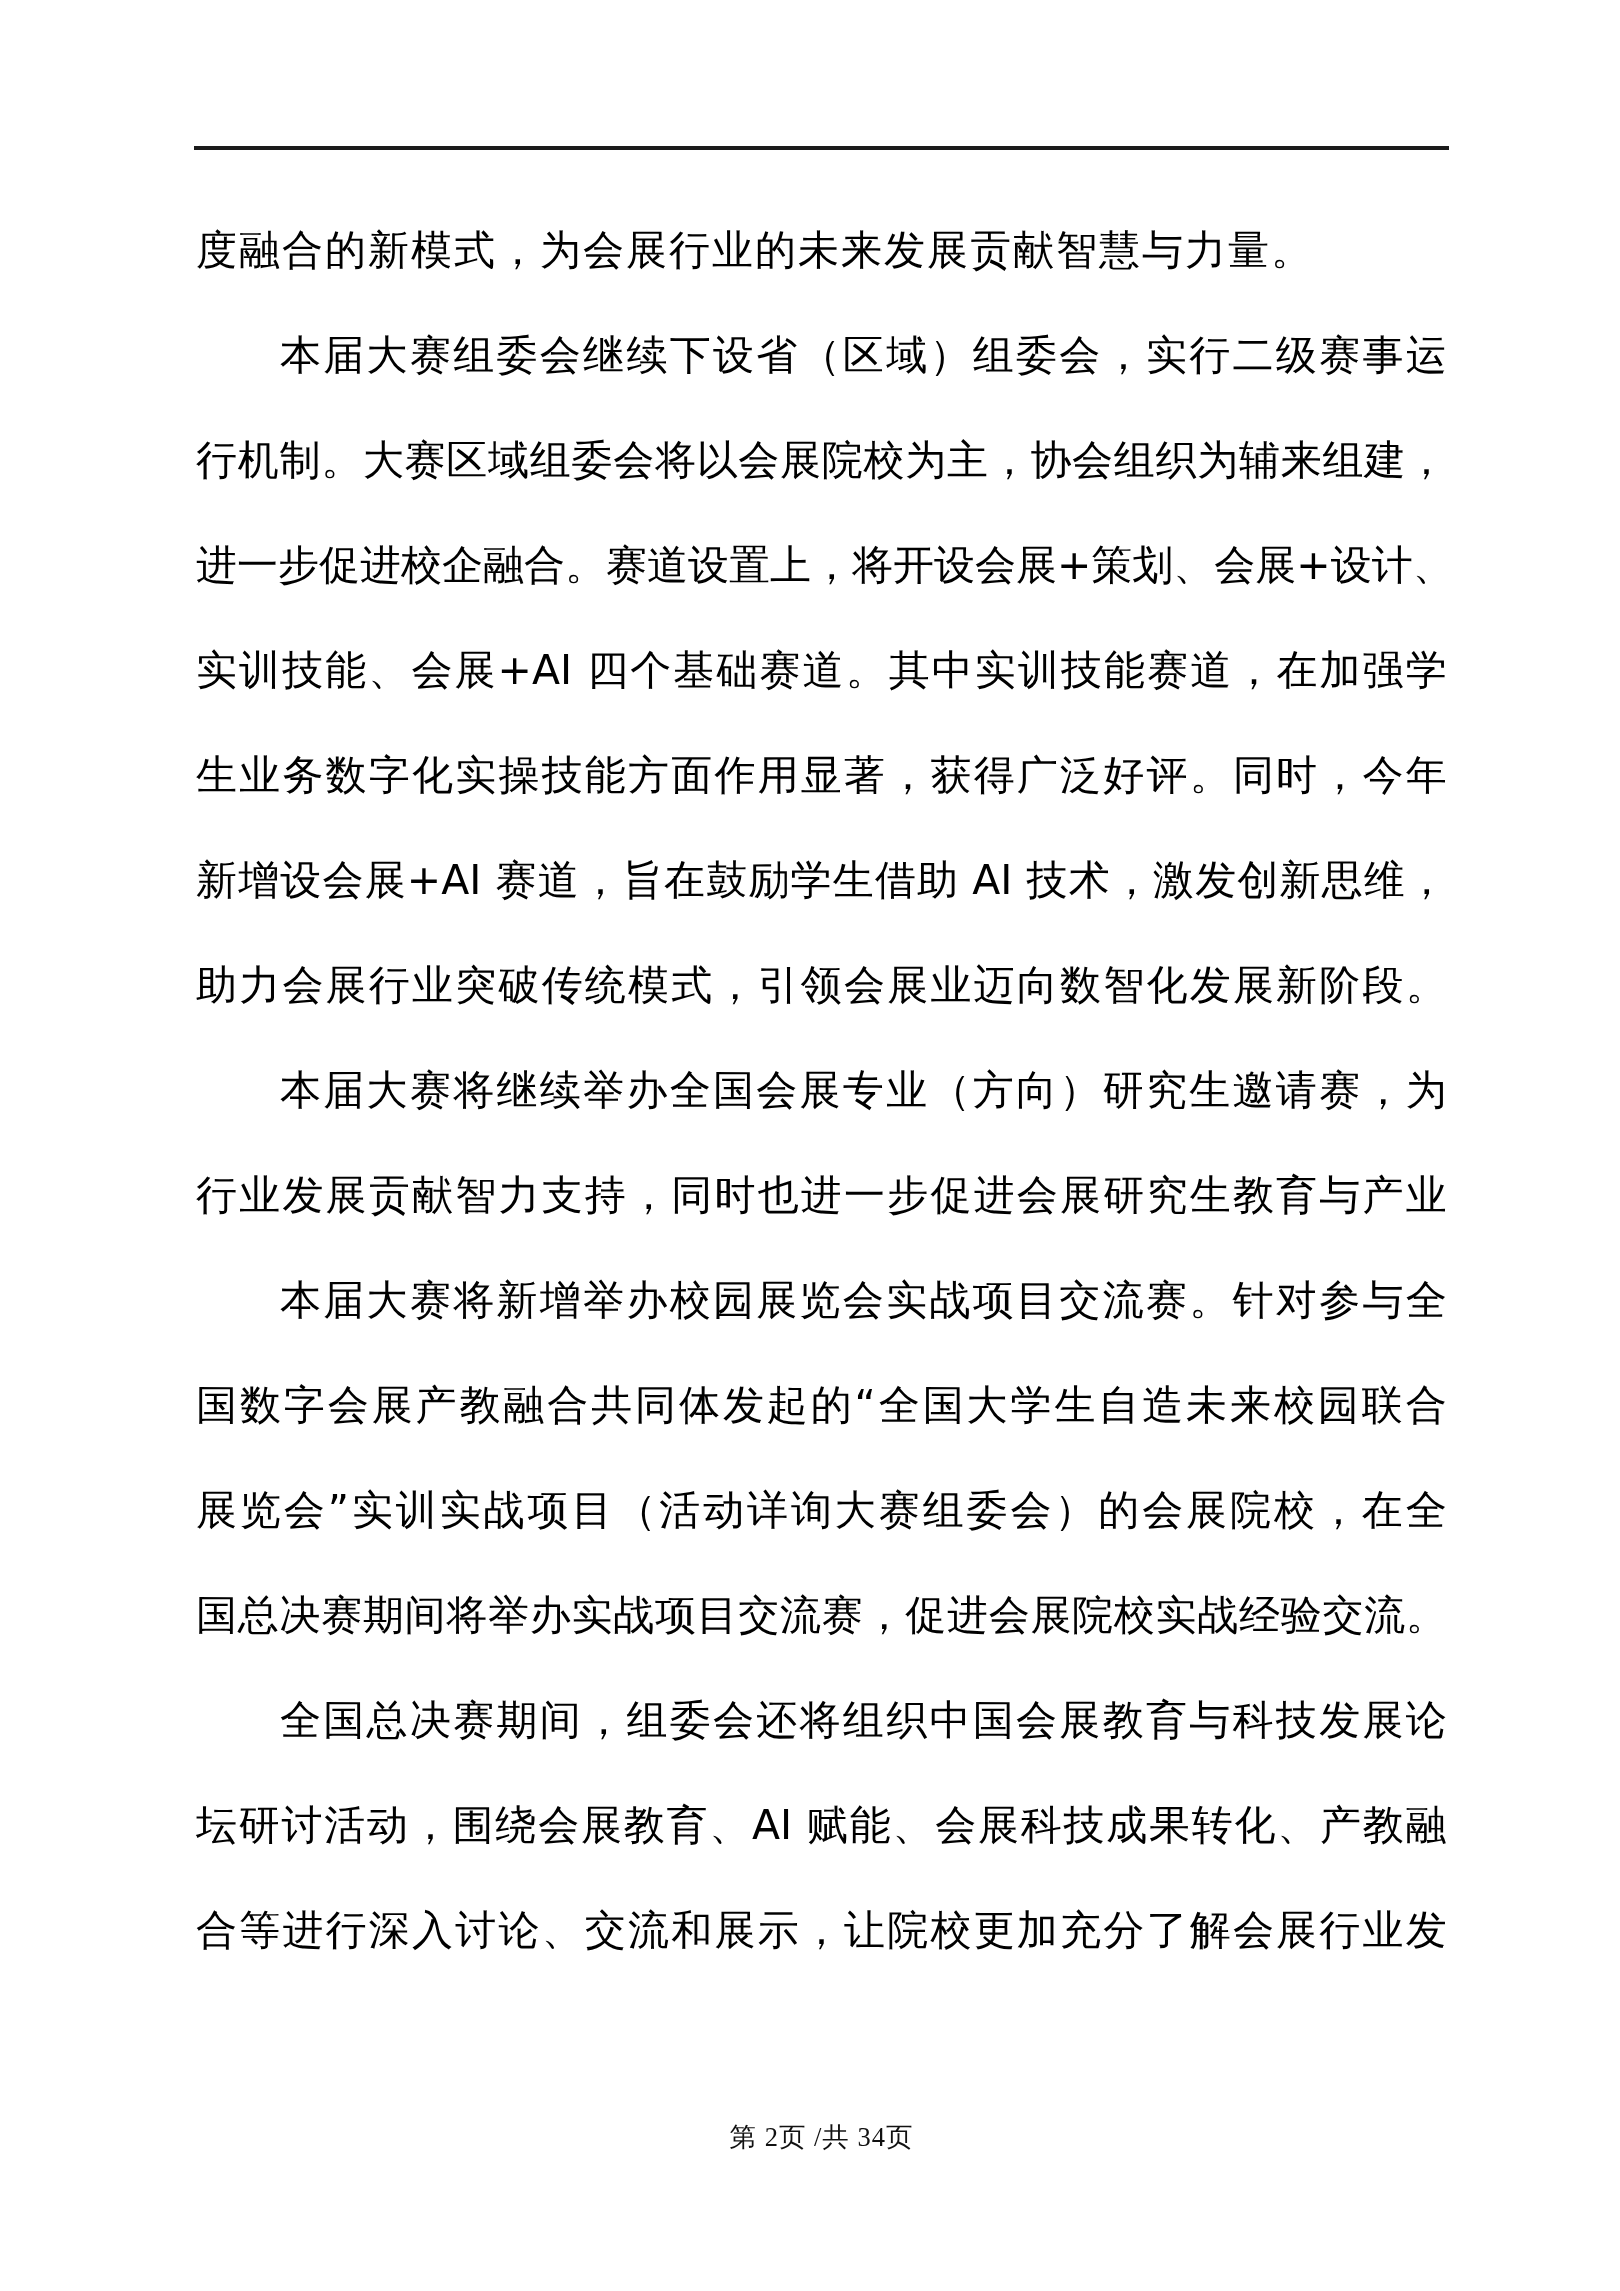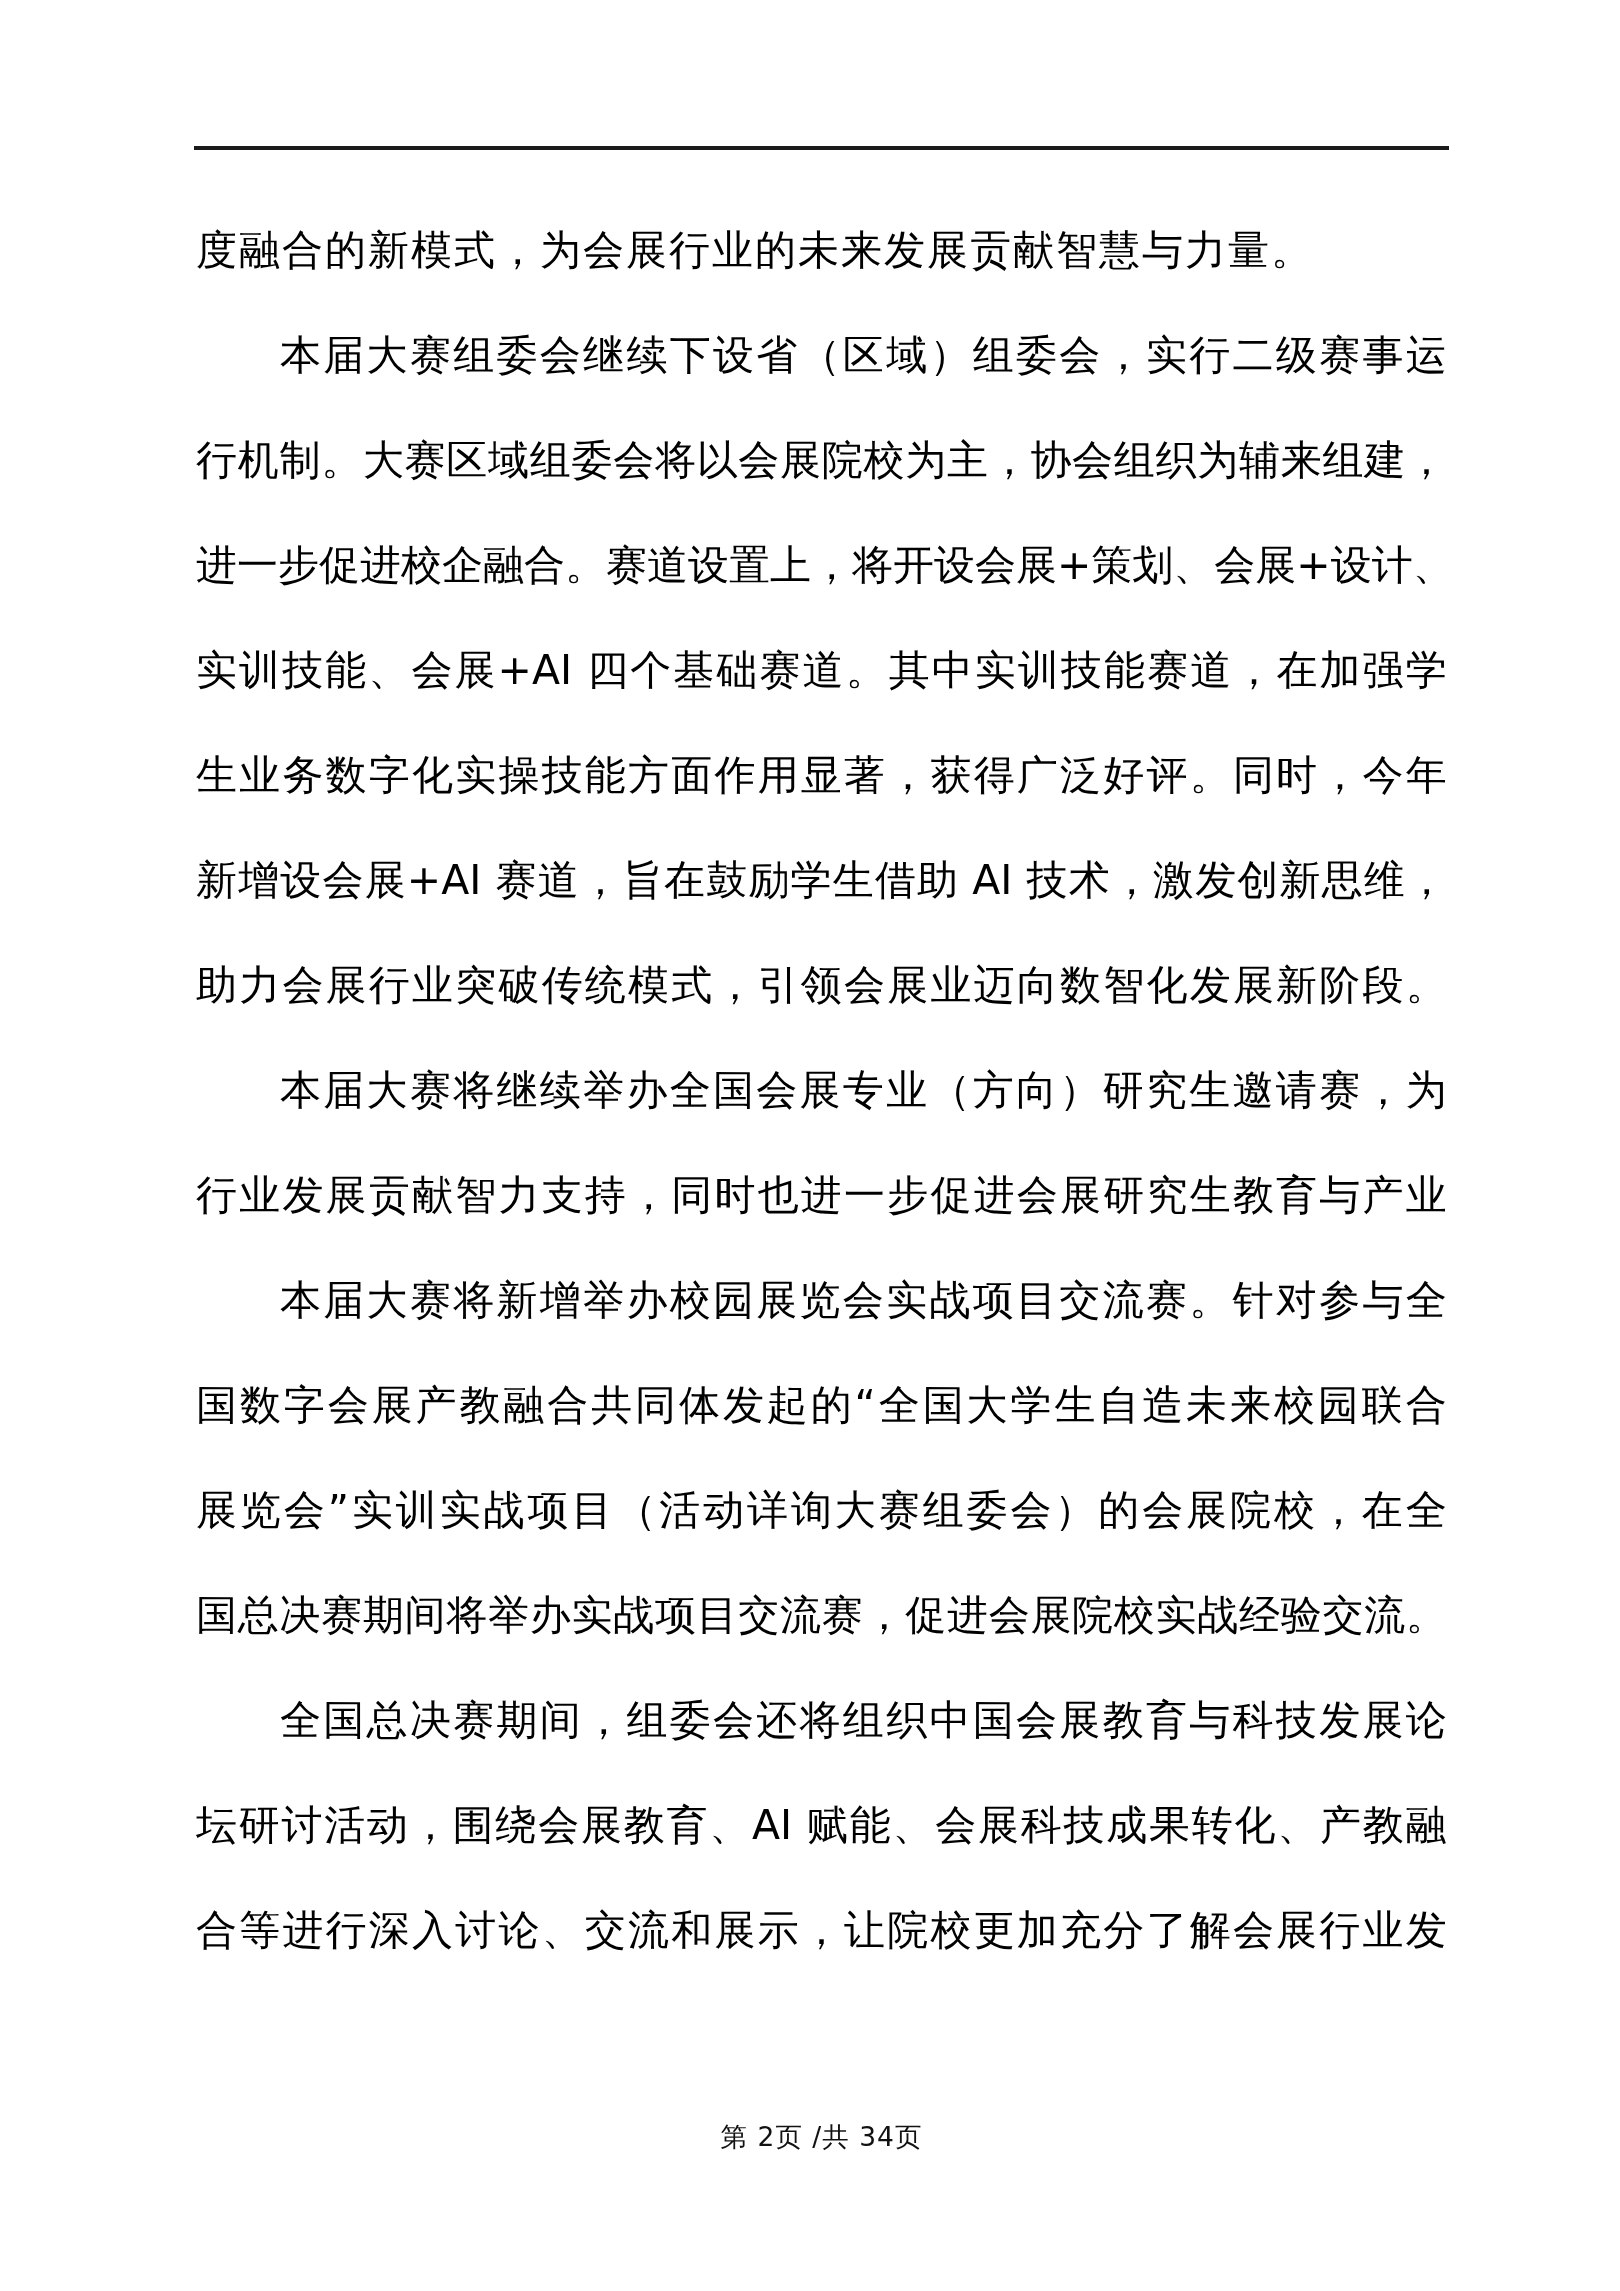--- a/index.html
+++ b/index.html
@@ -38,20 +38,21 @@
   .line.justify span{white-space:pre;}
   .line.indent{padding-left:84px;}
   .footer{
     position:absolute;
     left:196px;top:2119px;
     width:1251px;
     text-align:center;
     font-size:26.5px;
     letter-spacing:1px;
     color:#111111;
+    font-family:Liberation Serif, serif;
   }
 </style>
 </head>
 <body>
 
 <div class="page">
 
   <div class="header-rule"></div>
 
   <div class="body-text">

